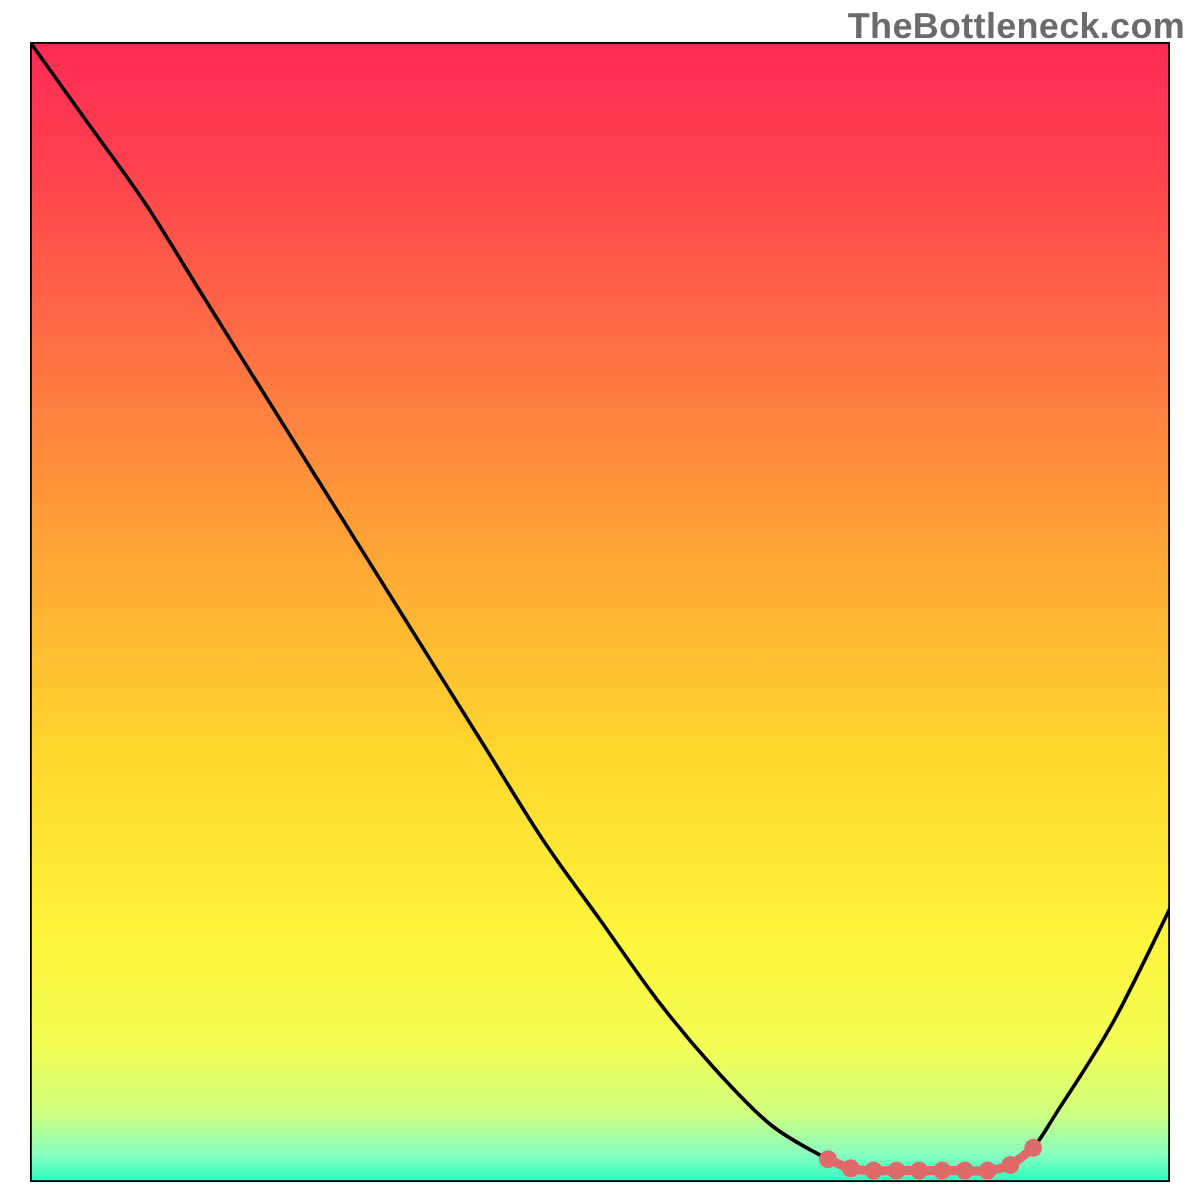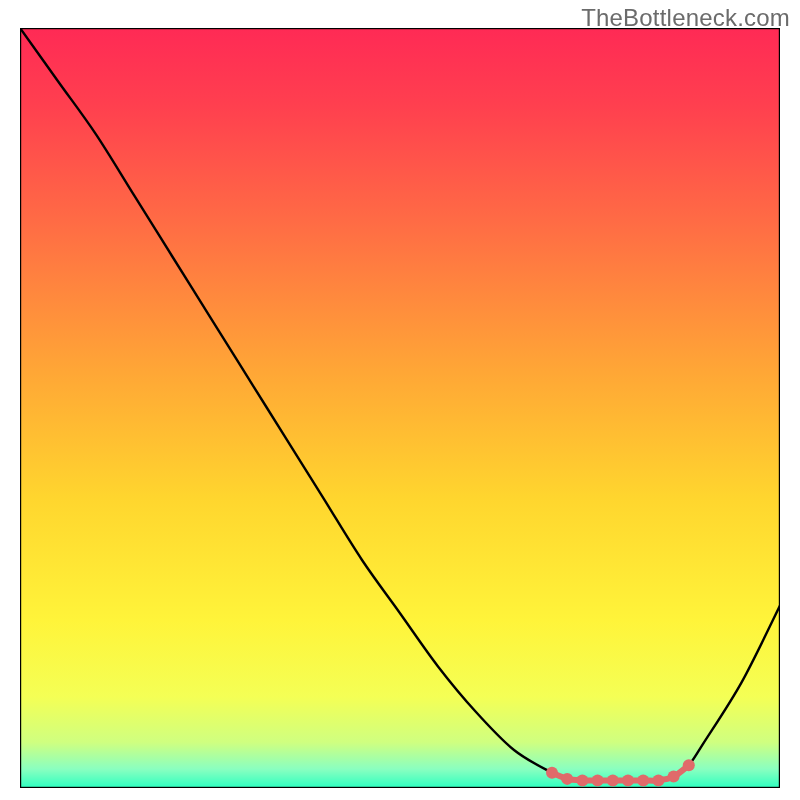--- a/index.html
+++ b/index.html
@@ -14,21 +14,21 @@
   .stage {
     position: relative;
     width: 800px;
     height: 800px;
   }
   .watermark {
     position: absolute;
     top: 4px;
     right: 10px;
     font-size: 24px;
-    font-weight: 400;
+    font-weight: 700;
     color: #6b6b6b;
     letter-spacing: 0.2px;
     z-index: 3;
     user-select: none;
   }
   svg.plot {
     position: absolute;
     left: 20px;
     top: 28px;
     width: 760px;

